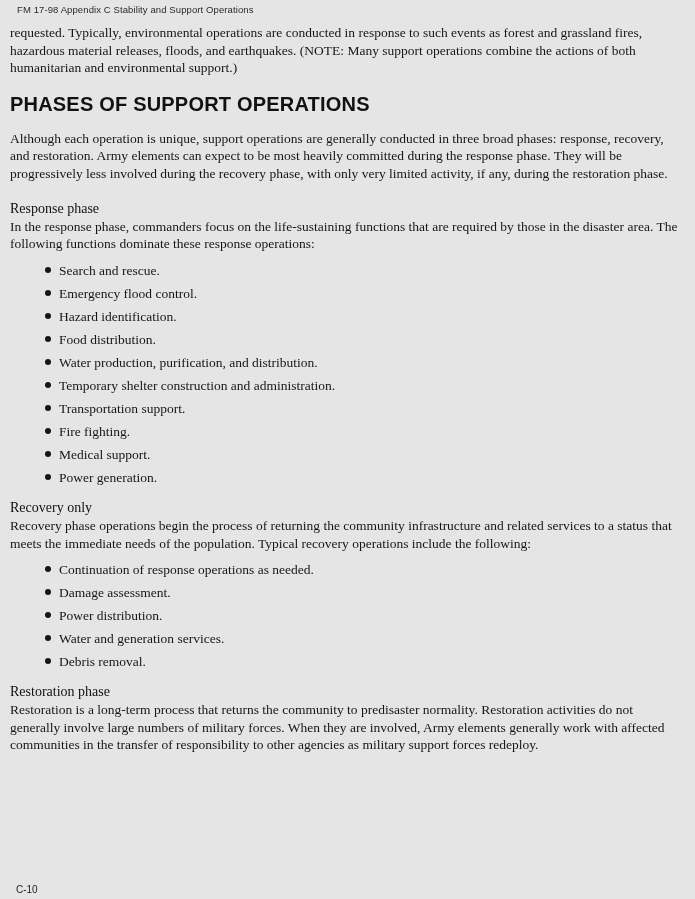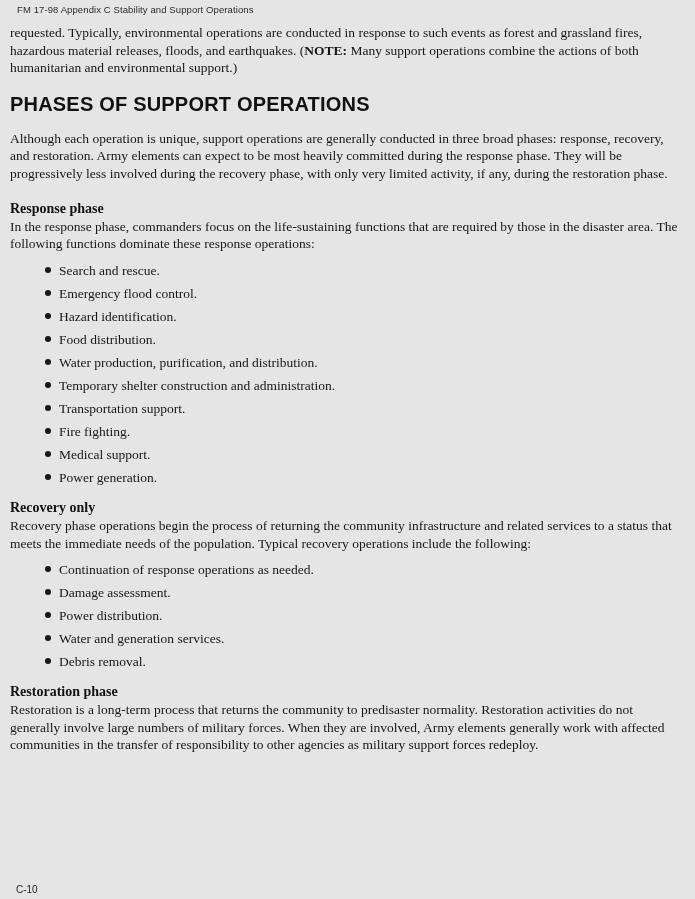--- a/index.html
+++ b/index.html
@@ -31,36 +31,36 @@
     left: 10px;
     width: 674px;
   }
   p {
     margin: 0;
     font-size: 13.5px;
     line-height: 17.6px;
     color: #161616;
   }
   .note-label {
-    font-weight: bold;
+    font-weight: normal;
   }
   h1.section-title {
     margin: 15px 0 0 0;
     font-family: "Liberation Sans", sans-serif;
     font-weight: bold;
     font-size: 20px;
     line-height: 24px;
     letter-spacing: 0.2px;
     color: #111111;
   }
   .overview { margin-top: 14px; }
   h2.phase-heading {
     margin: 17px 0 0 0;
     font-family: "Liberation Serif", serif;
-    font-weight: bold;
+    font-weight: normal;
     font-size: 14px;
     line-height: 18px;
     color: #111111;
   }
   .phase-body { }
   ul.bullet-list {
     list-style: none;
     margin: 9px 0 0 0;
     padding: 0 0 0 35px;
   }

